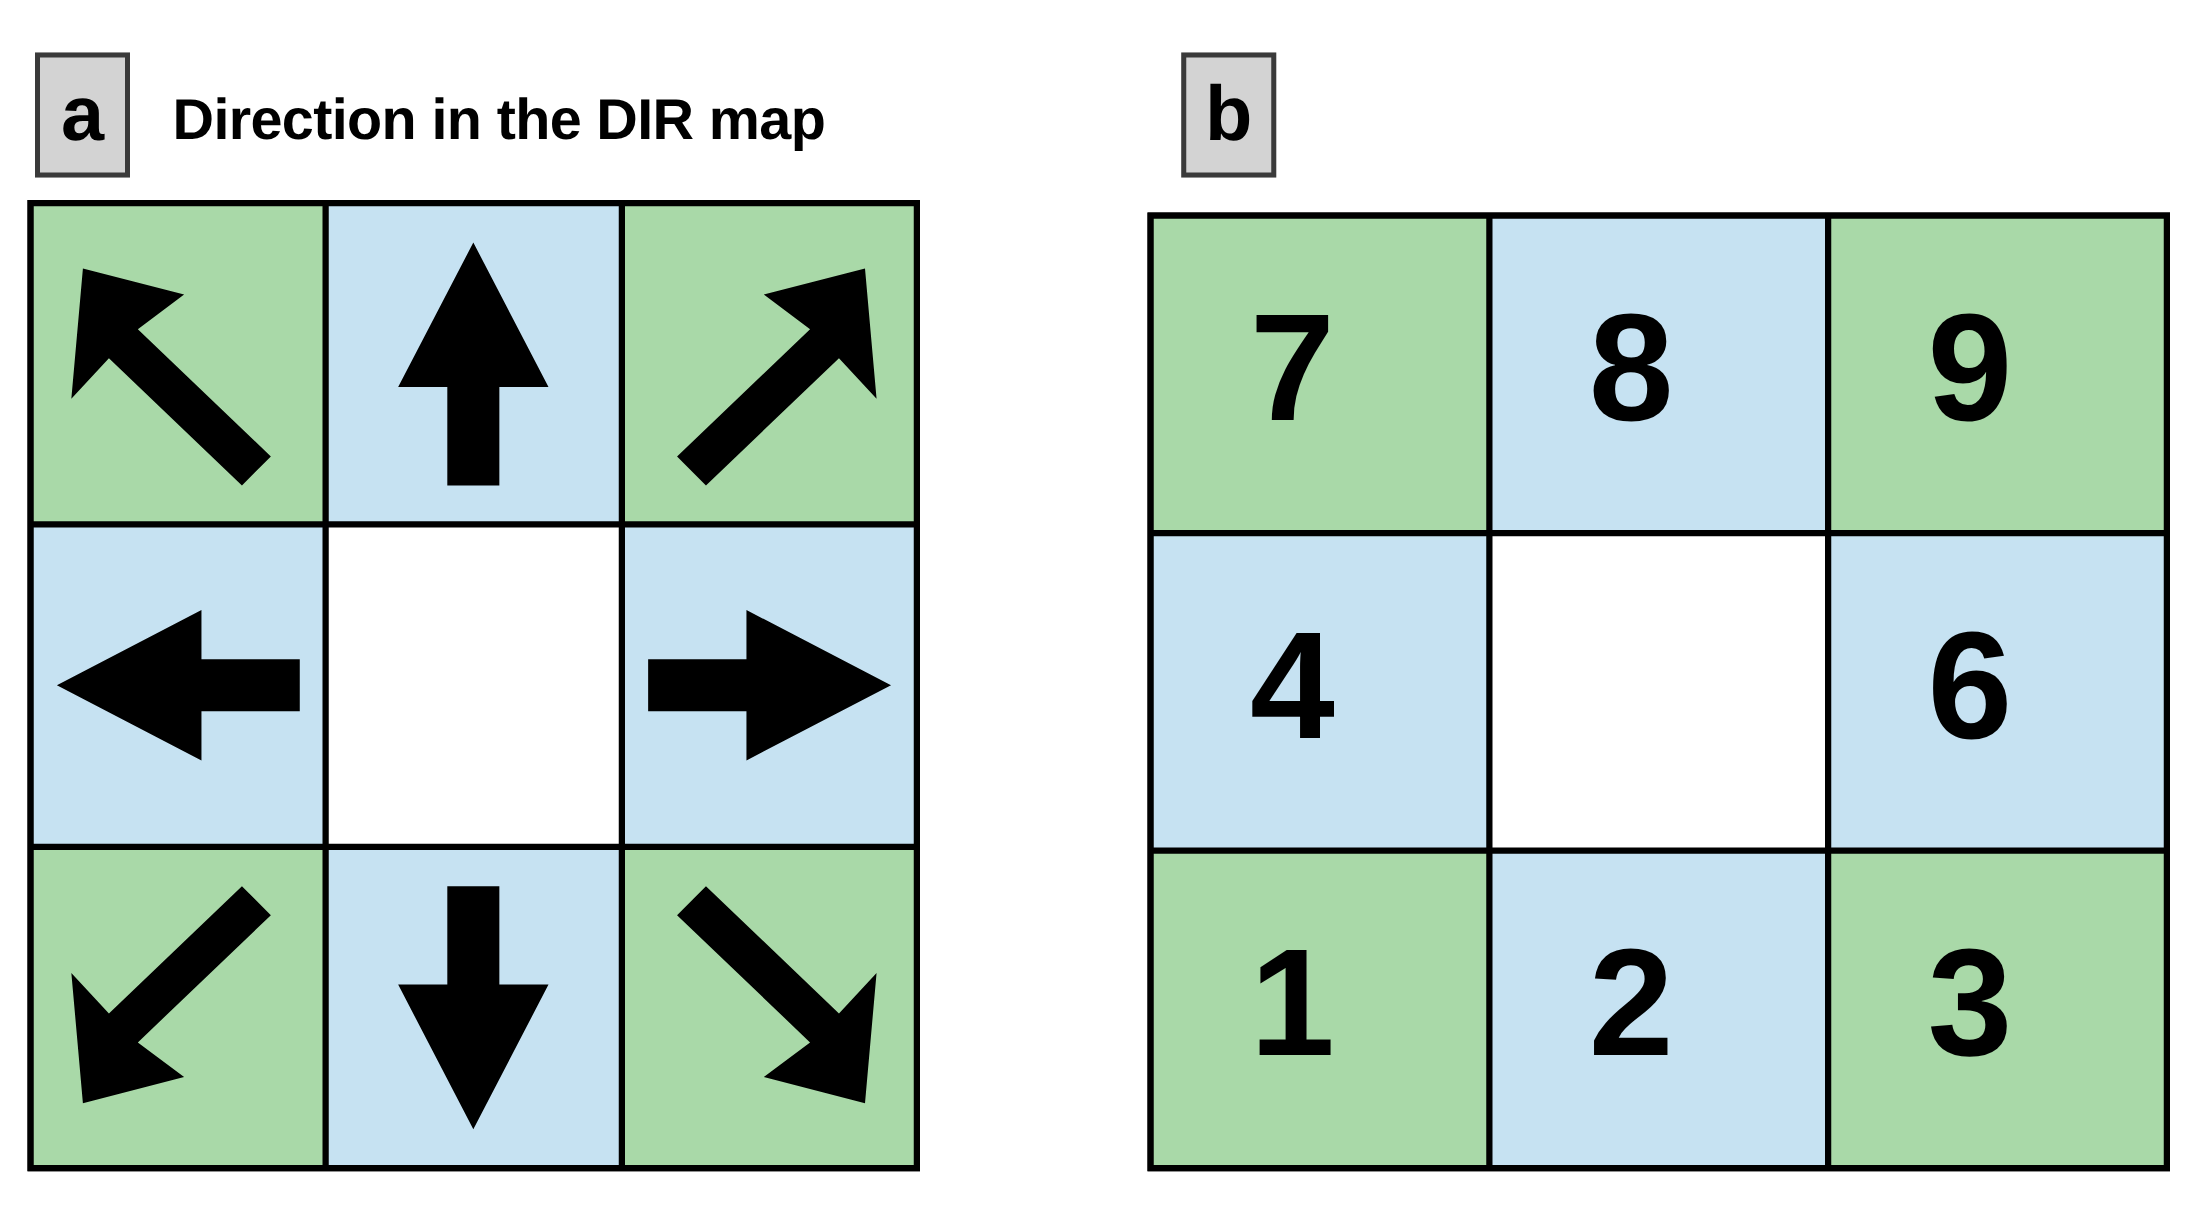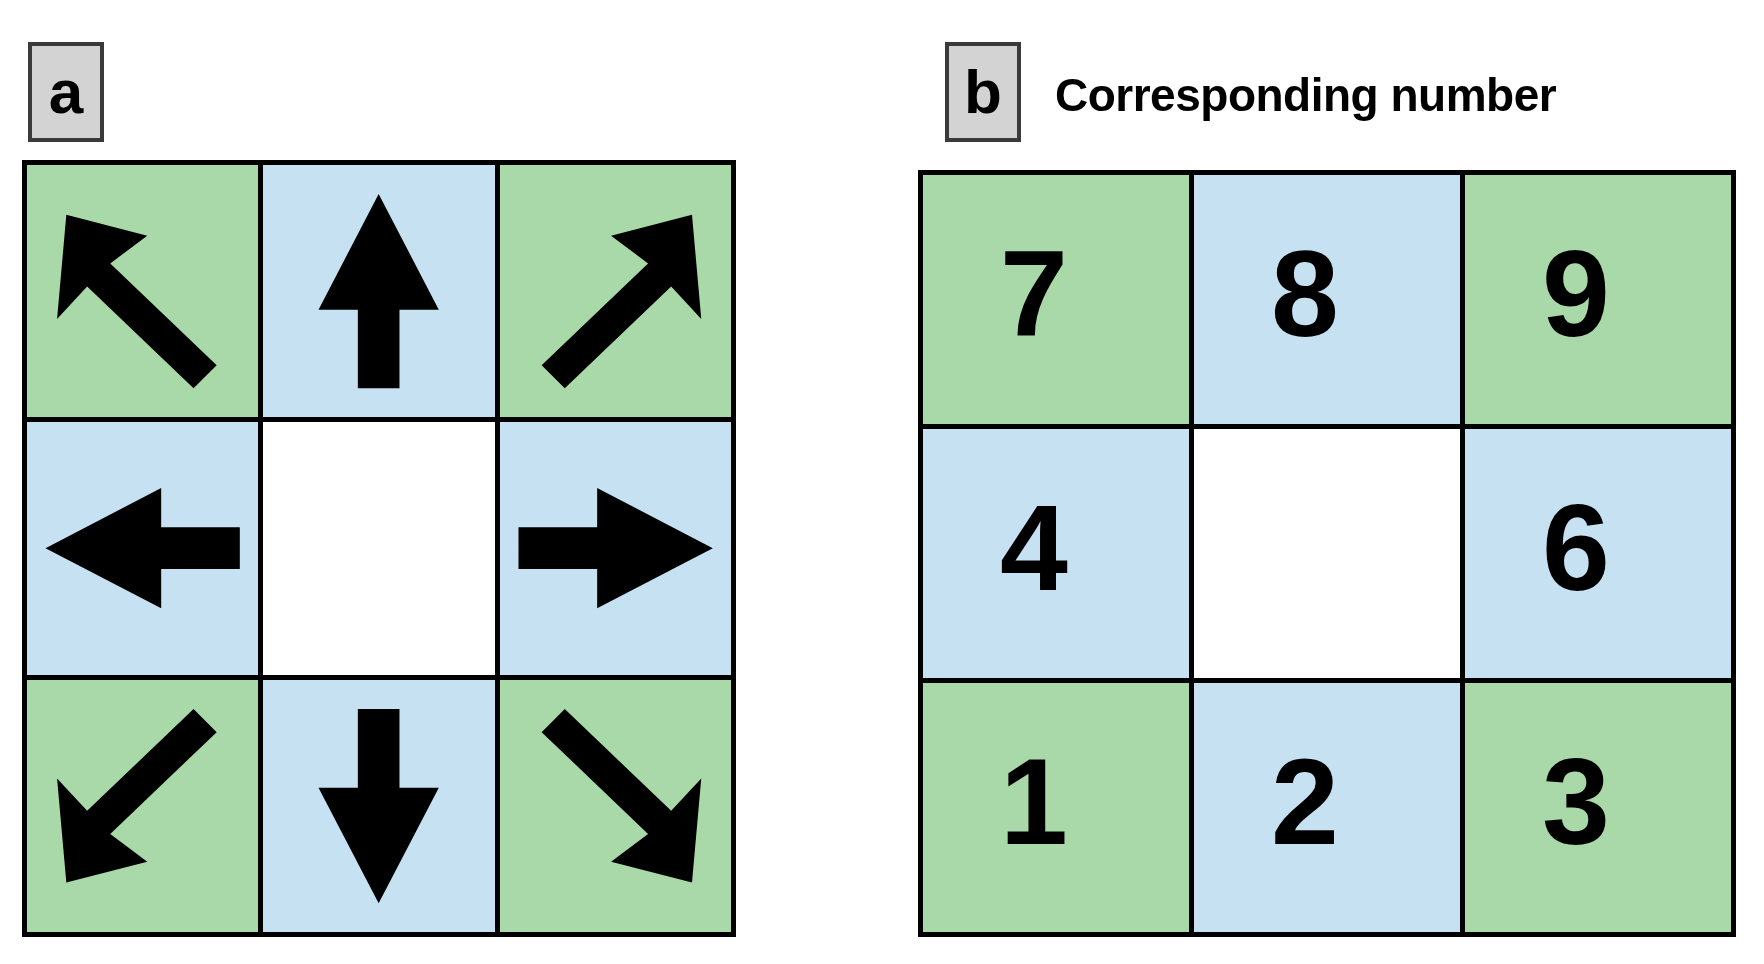--- a/index.html
+++ b/index.html
@@ -117,20 +117,21 @@
 </style>
 </head>
 <body>
 
 <div class="figure">
 
   <div class="panel" id="panel-a">
 
     <div class="panel-header">
       <div class="panel-tag">a</div>
+      <div class="panel-title">Direction in the DIR map</div>
     </div>
 
     <div class="grid" id="grid-a">
 
       <div class="cell green">
         <svg viewBox="0 0 100 100">
           <path d="M 17 17 L 52 26 L 36 38 L 82 82 L 72 92 L 26 48 L 13 62 Z" fill="#000000"></path>
         </svg>
       </div>
 
@@ -178,21 +179,20 @@
         </svg>
       </div>
 
     </div>
   </div>
 
   <div class="panel" id="panel-b">
 
     <div class="panel-header">
       <div class="panel-tag">b</div>
-      <div class="panel-title">Corresponding number</div>
     </div>
 
     <div class="grid" id="grid-b">
 
       <div class="cell green">
         <span class="cell-number">7</span>
       </div>
 
       <div class="cell blue">
         <span class="cell-number">8</span>

